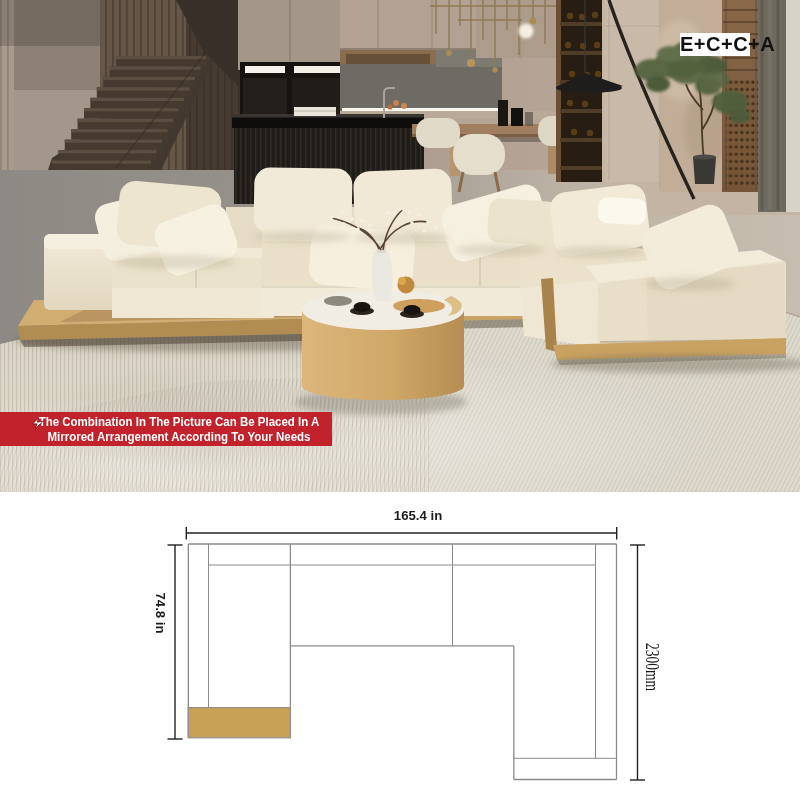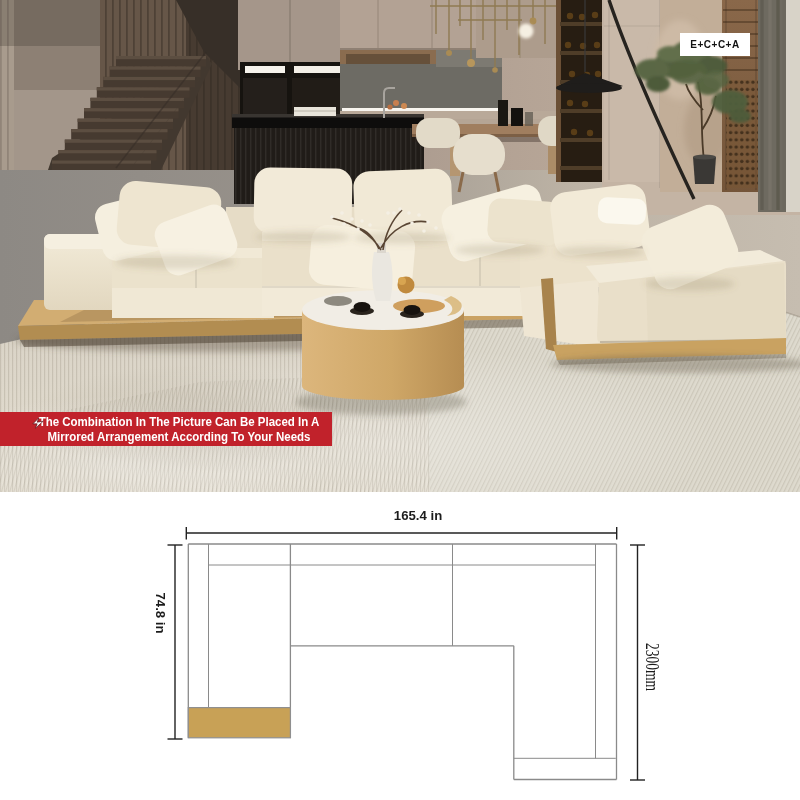--- a/index.html
+++ b/index.html
@@ -430,21 +430,21 @@
 </svg>
 
 <div style="position:absolute;left:0;top:412px;width:332px;height:34px;background:#c1222b;color:#fff;text-align:center;padding-left:26px;box-sizing:border-box;font-size:12.5px;font-weight:bold;line-height:15px;padding-top:3px">
 <div style="transform:scaleX(0.92);transform-origin:center">The Combination In The Picture Can Be Placed In A<br>Mirrored Arrangement According To Your Needs</div>
 </div>
 
 <svg width="12" height="12" viewBox="0 0 14 14" style="position:absolute;left:32px;top:417px">
 <path d="M1,8 L8,1 L6,6 L13,5 L4,13 L6,8 Z" fill="#fff" stroke="#55151a" stroke-width="0.8"></path>
 </svg>
 
-<div style="position:absolute;left:680px;top:33px;width:70px;height:23px;background:#fff;color:#111;font-size:10px;font-weight:bold;text-align:center;line-height:23px;letter-spacing:0.5px">E+C+C+A</div>
+<div style="position:absolute;left:680px;top:33px;width:70px;height:23px;background:#fff;color:#111;font-size:20px;font-weight:bold;text-align:center;line-height:23px;letter-spacing:0.5px">E+C+C+A</div>
 
 <svg width="800" height="308" viewBox="0 0 800 308" style="position:absolute;left:0;top:492px">
 <g stroke="#8a8a8a" stroke-width="1.3" fill="none">
 
 <line x1="188.3" y1="52" x2="616.5" y2="52"></line>
 
 <line x1="188.3" y1="52" x2="188.3" y2="245.8"></line>
 
 <line x1="290.4" y1="52" x2="290.4" y2="245.8"></line>
 

